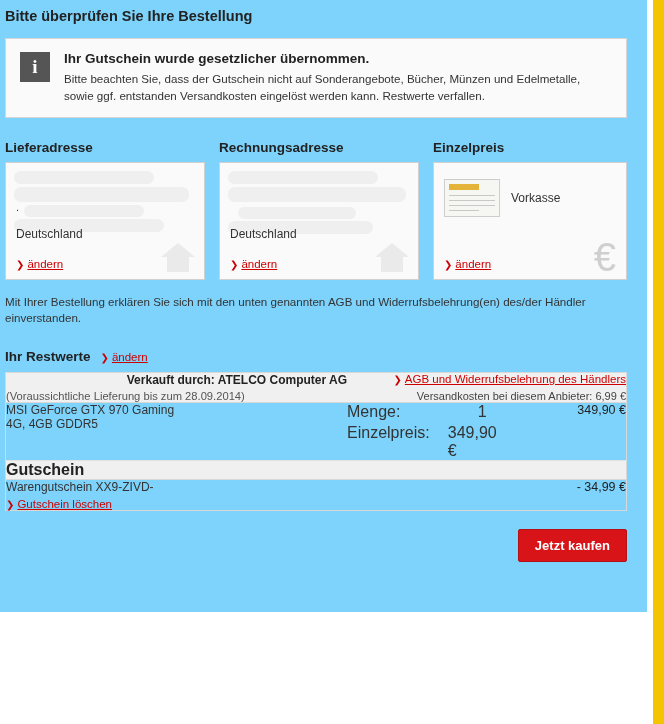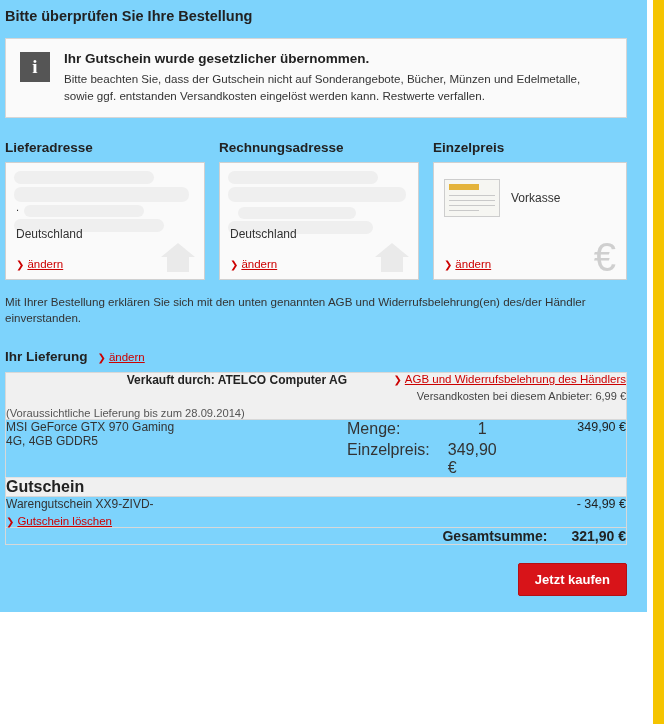--- a/index.html
+++ b/index.html
@@ -183,21 +183,21 @@
   }
   table.cart td { vertical-align: top; padding: 0; }
 
   .seller-row td {
     background: #f0f0f0;
     border-bottom: 1px solid #d8d8d8;
     padding: 9px 12px 10px 12px;
   }
   .seller-left { font-size: 11.8px; color: #333; }
   .seller-name { font-weight: bold; color: #222; font-size: 12px; text-align: right; }
-  .seller-delivery { color: #555; font-size: 11.2px; margin-top: 20px; }
+  .seller-delivery { color: #555; font-size: 11.2px; margin-top: 3px; }
   .seller-right { text-align: right; font-size: 11.5px; }
   .seller-right a { color: #cc0000; text-decoration: underline; }
   .seller-right .chev { color: #cc0000; margin-right: 3px; font-size: 10px; }
   .shipping-note { color: #444; font-size: 11px; margin-top: 5px; }
 
   .item-row td {
     padding: 12px 12px 14px 12px;
     border-bottom: 1px solid #e2e2e2;
   }
   .item-name { font-size: 12px; color: #333; }
@@ -325,21 +325,21 @@
         <div class="watermark-euro">€</div>
         <div class="addr-change"><span class="chev">❯</span><a>ändern</a></div>
       </div>
     </div>
 
   </div>
 
   <div class="agb-text">Mit Ihrer Bestellung erklären Sie sich mit den unten genannten AGB und Widerrufsbelehrung(en) des/der Händler einverstanden.</div>
 
   <div class="cart-head">
-    <h2>Ihr Lieferung</h2>
+    <h2>Ihr Restwerte</h2>
     <span class="chg"><span class="chev">❯</span><a>ändern</a></span>
   </div>
 
   <table class="cart">
     <tbody>
         <tr class="seller-row">
       <td colspan="2" style="width:55%;">
         <div class="seller-left">
           <div class="seller-name">Verkauft durch: ATELCO Computer AG</div>
           <div class="seller-delivery">(Voraussichtliche Lieferung bis zum 28.09.2014)</div>
@@ -382,28 +382,20 @@
     <tr class="coupon-row">
       <td colspan="3">
         <div class="coupon-name">Warengutschein XX9-ZIVD-</div>
         <div class="coupon-del"><span class="chev">❯</span><a>Gutschein löschen</a></div>
       </td>
       <td>
         <div class="coupon-amount">- 34,99 €</div>
       </td>
     </tr>
 
-    <tr class="total-row">
-      <td colspan="4">
-        <div class="total-wrap">
-          <div class="total-label">Gesamtsumme:</div>
-          <div class="total-value">321,90 €</div>
-        </div>
-      </td>
-    </tr>
   </tbody>
     </table>
 
   <div class="buy-wrap">
     <button class="buy-btn">Jetzt kaufen</button>
   </div>
 
 </div>
 
 <div class="edge-strip">

